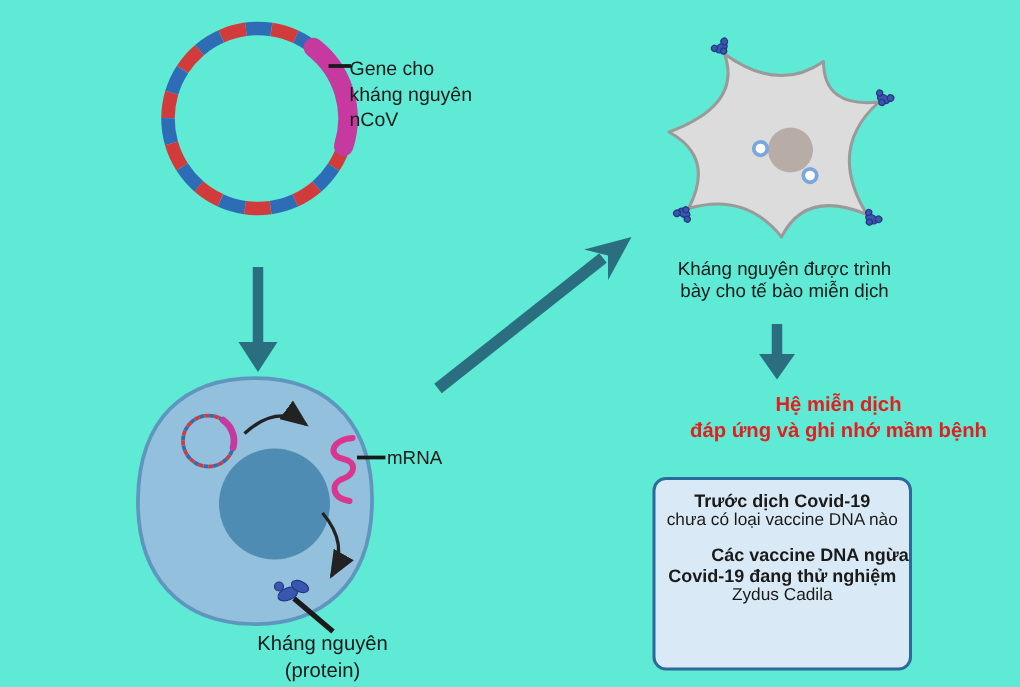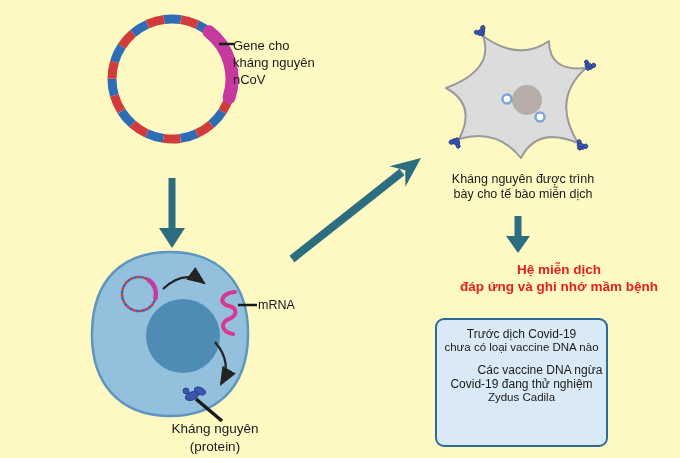--- a/index.html
+++ b/index.html
@@ -1,38 +1,38 @@
 <!DOCTYPE html>
 <html style="--teal_arrow: #2a6e80; --gene_magenta: #c6399f; --dna_red: #d13b3b; --dna_blue: #2e6cb5; --cell_fill: #92c0dd; --nucleus_fill: #4e8cb4; --mrna_pink: #d93690; --antigen_blue: #3a57b0; --dendritic_fill: #dcdcdc; --red_text: #e31e1e; --box_bg: #d9eaf6; --box_border: #2b6a9b;"><head>
 <meta charset="utf-8">
 <style>
   html,body { margin:0; padding:0; background:#ffffff; }
   #stage {
-    position:relative; width:680px; height:458px; background:#fef9c3;
+    position:relative; width:680px; height:458px; background:#5eead4;
     font-family:"Liberation Sans", sans-serif; overflow:hidden;
     color:#1a1a1a;
   }
   #stage svg { position:absolute; left:0; top:0; }
 
   .lbl { position:absolute; white-space:pre-line; }
   .gene-label { left:233px; top:37px; width:110px; font-size:13px; line-height:17px; text-align:left; }
   .plasmid-name { left:92px; top:152px; width:160px; text-align:center; font-size:13.5px; color:#3d3d3d; font-weight:500; }
   .mrna-label { left:258px; top:298px; font-size:12.5px; }
   .antigen-label { left:130px; top:420px; width:170px; text-align:center; font-size:13.5px; line-height:17.5px; }
   .dendritic-caption { left:433px; top:172px; width:180px; text-align:center; font-size:12.5px; line-height:14.5px; }
   .immune-response { left:415px; top:262px; width:212px; text-align:center; font-size:13.5px; line-height:16.5px;
                      font-weight:bold; color:var(--red_text,#e31e1e);margin-left:38px; }
 
   .info-box {
     position:absolute; left:435px; top:318px; width:173px; height:129px;
     box-sizing:border-box; background:var(--box_bg,#d9eaf6);
     border:2.5px solid var(--box_border,#2b6a9b); border-radius:9px;
     padding-top:7px; text-align:center;
   }
-  .info-box .b { font-size:12px; font-weight:normal; line-height:14px; }
+  .info-box .b { font-size:12px; font-weight:bold; line-height:14px; }
   .info-box .n { font-size:11.5px; line-height:13.5px; }
   .info-box .gap { margin-top:8px;padding-left:37px; }
 
   
   .dna-blue-ring { fill:none; stroke:var(--dna_blue,#2e6cb5); }
   .dna-red-ring  { fill:none; stroke:var(--dna_red,#d13b3b); }
   .gene-arc { fill:none; stroke:var(--gene_magenta,#c6399f); stroke-linecap:round; }
   .teal-fill { fill:var(--teal_arrow,#2a6e80); }
   .teal-stroke { stroke:var(--teal_arrow,#2a6e80); fill:none; }
   .cell-body { fill:var(--cell_fill,#92c0dd); stroke:#5e96bd; stroke-width:2.5; }

